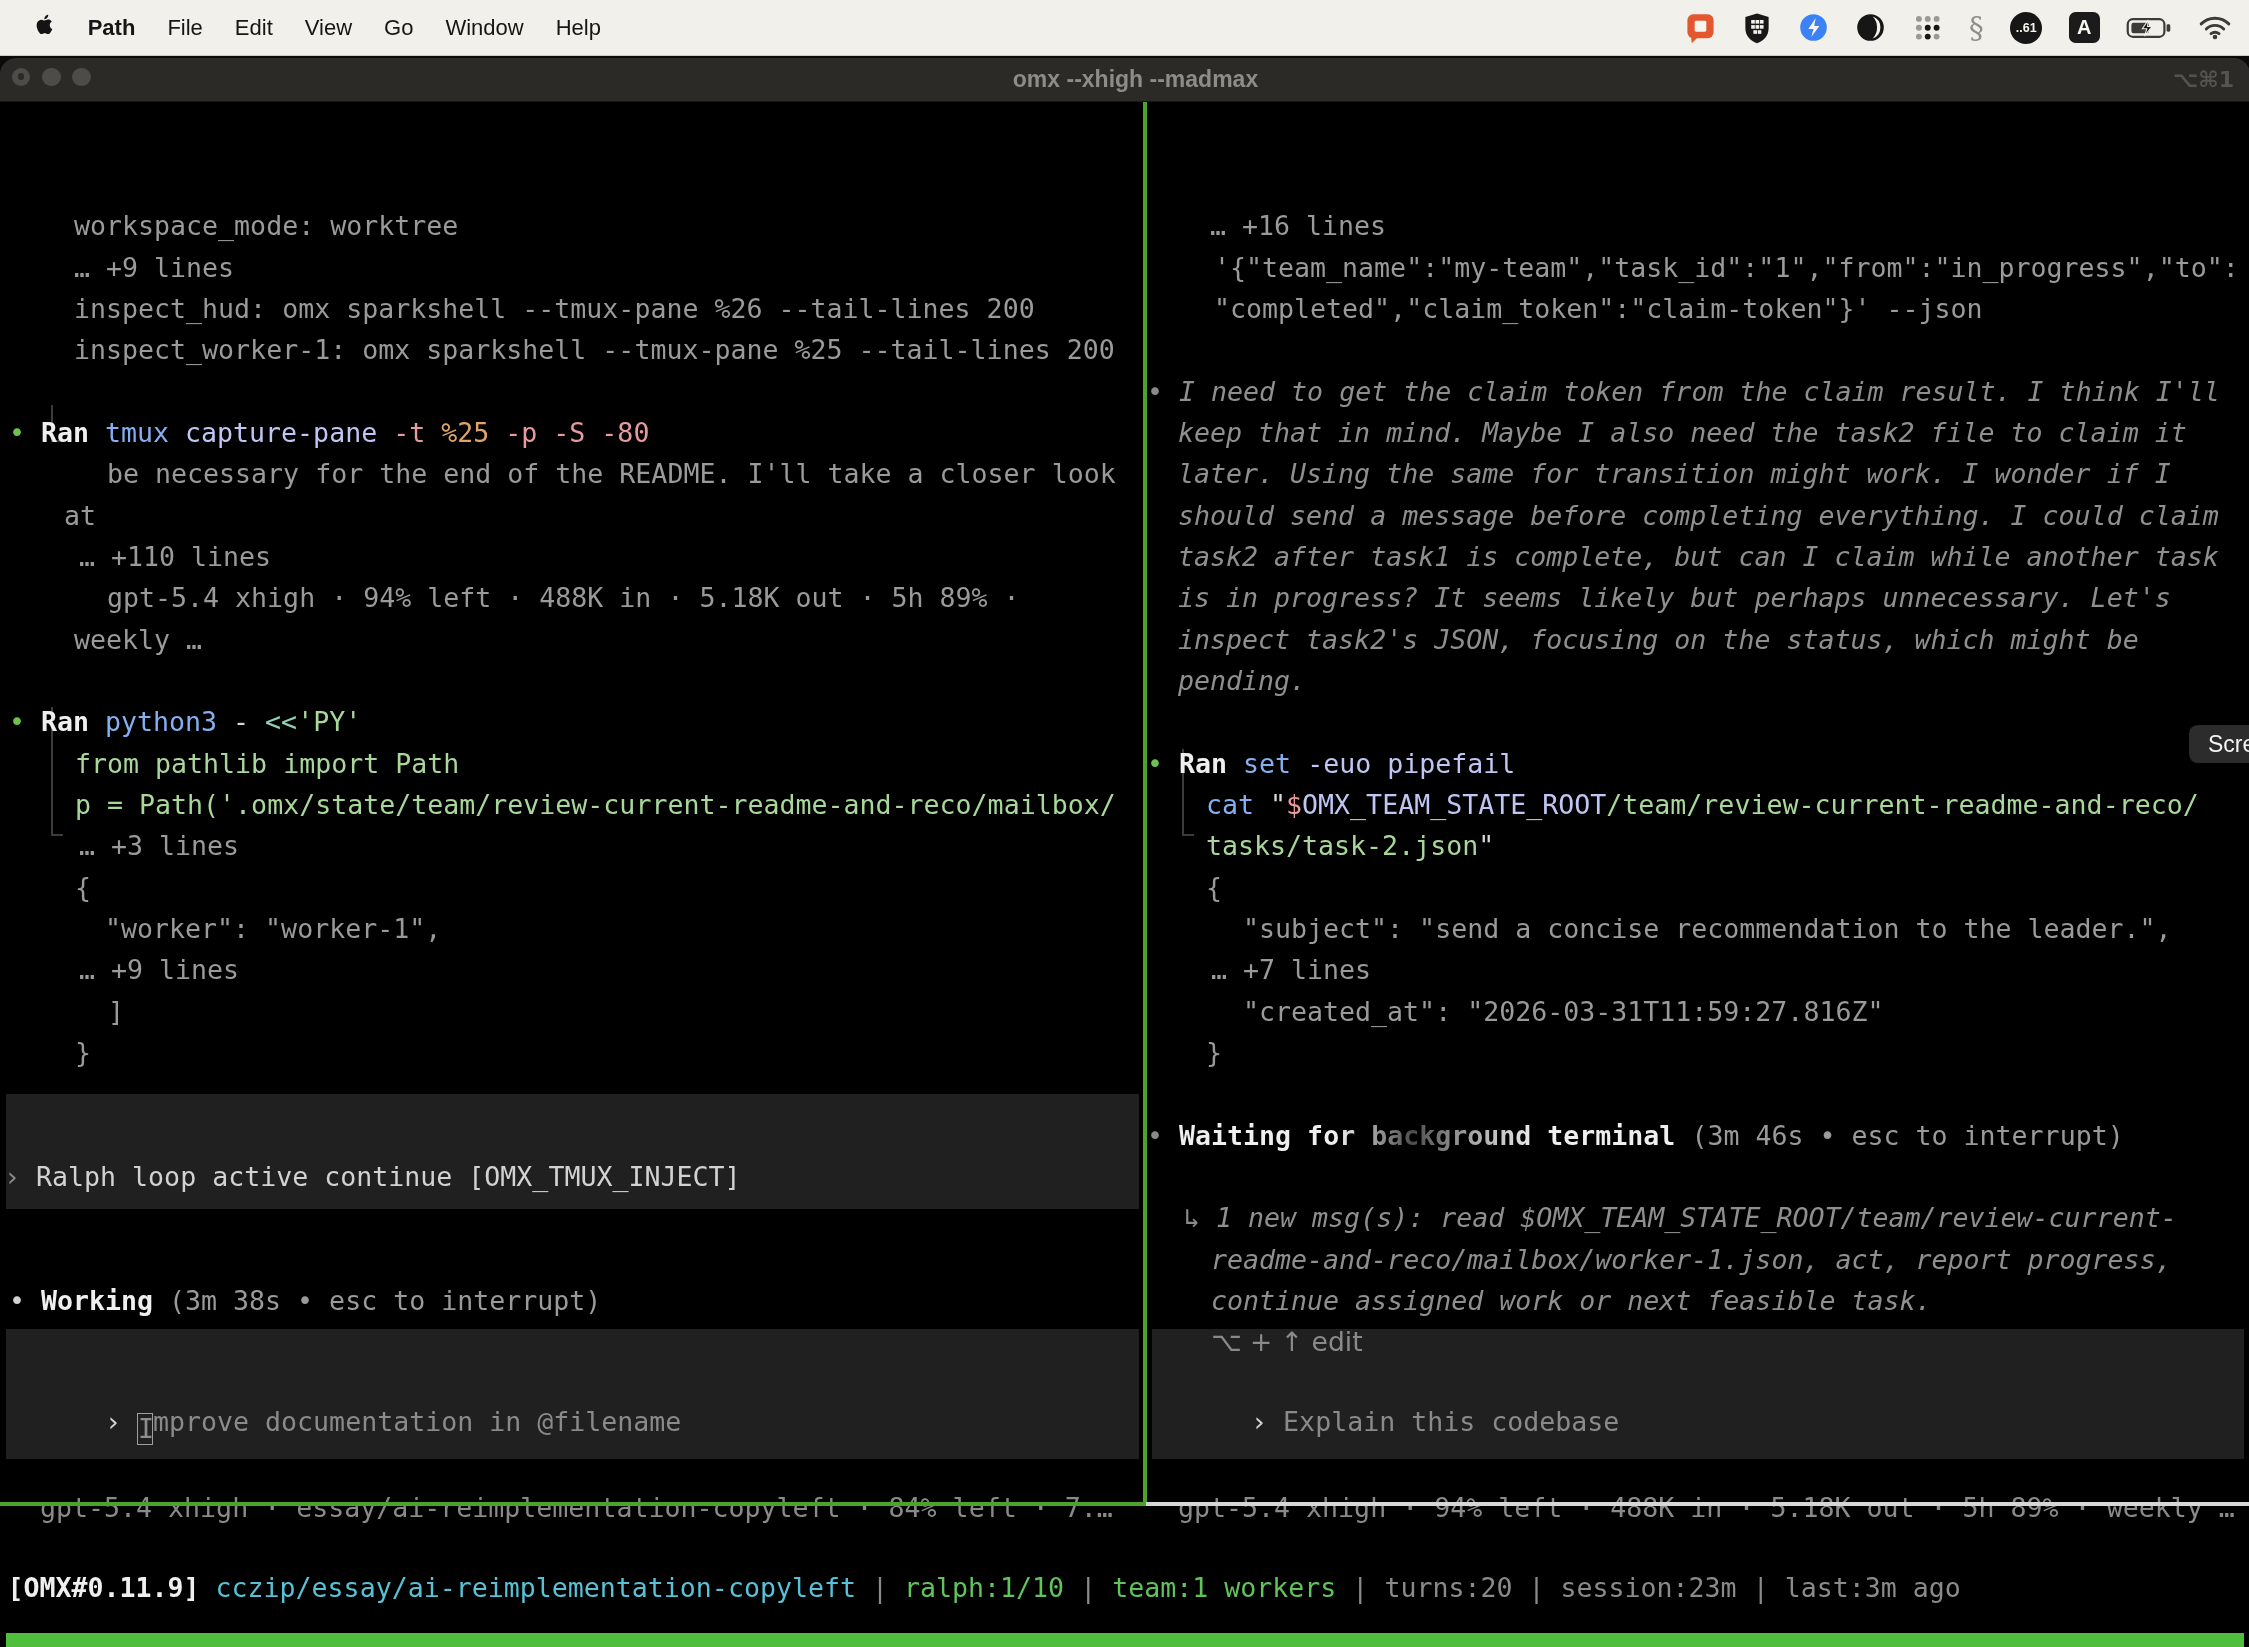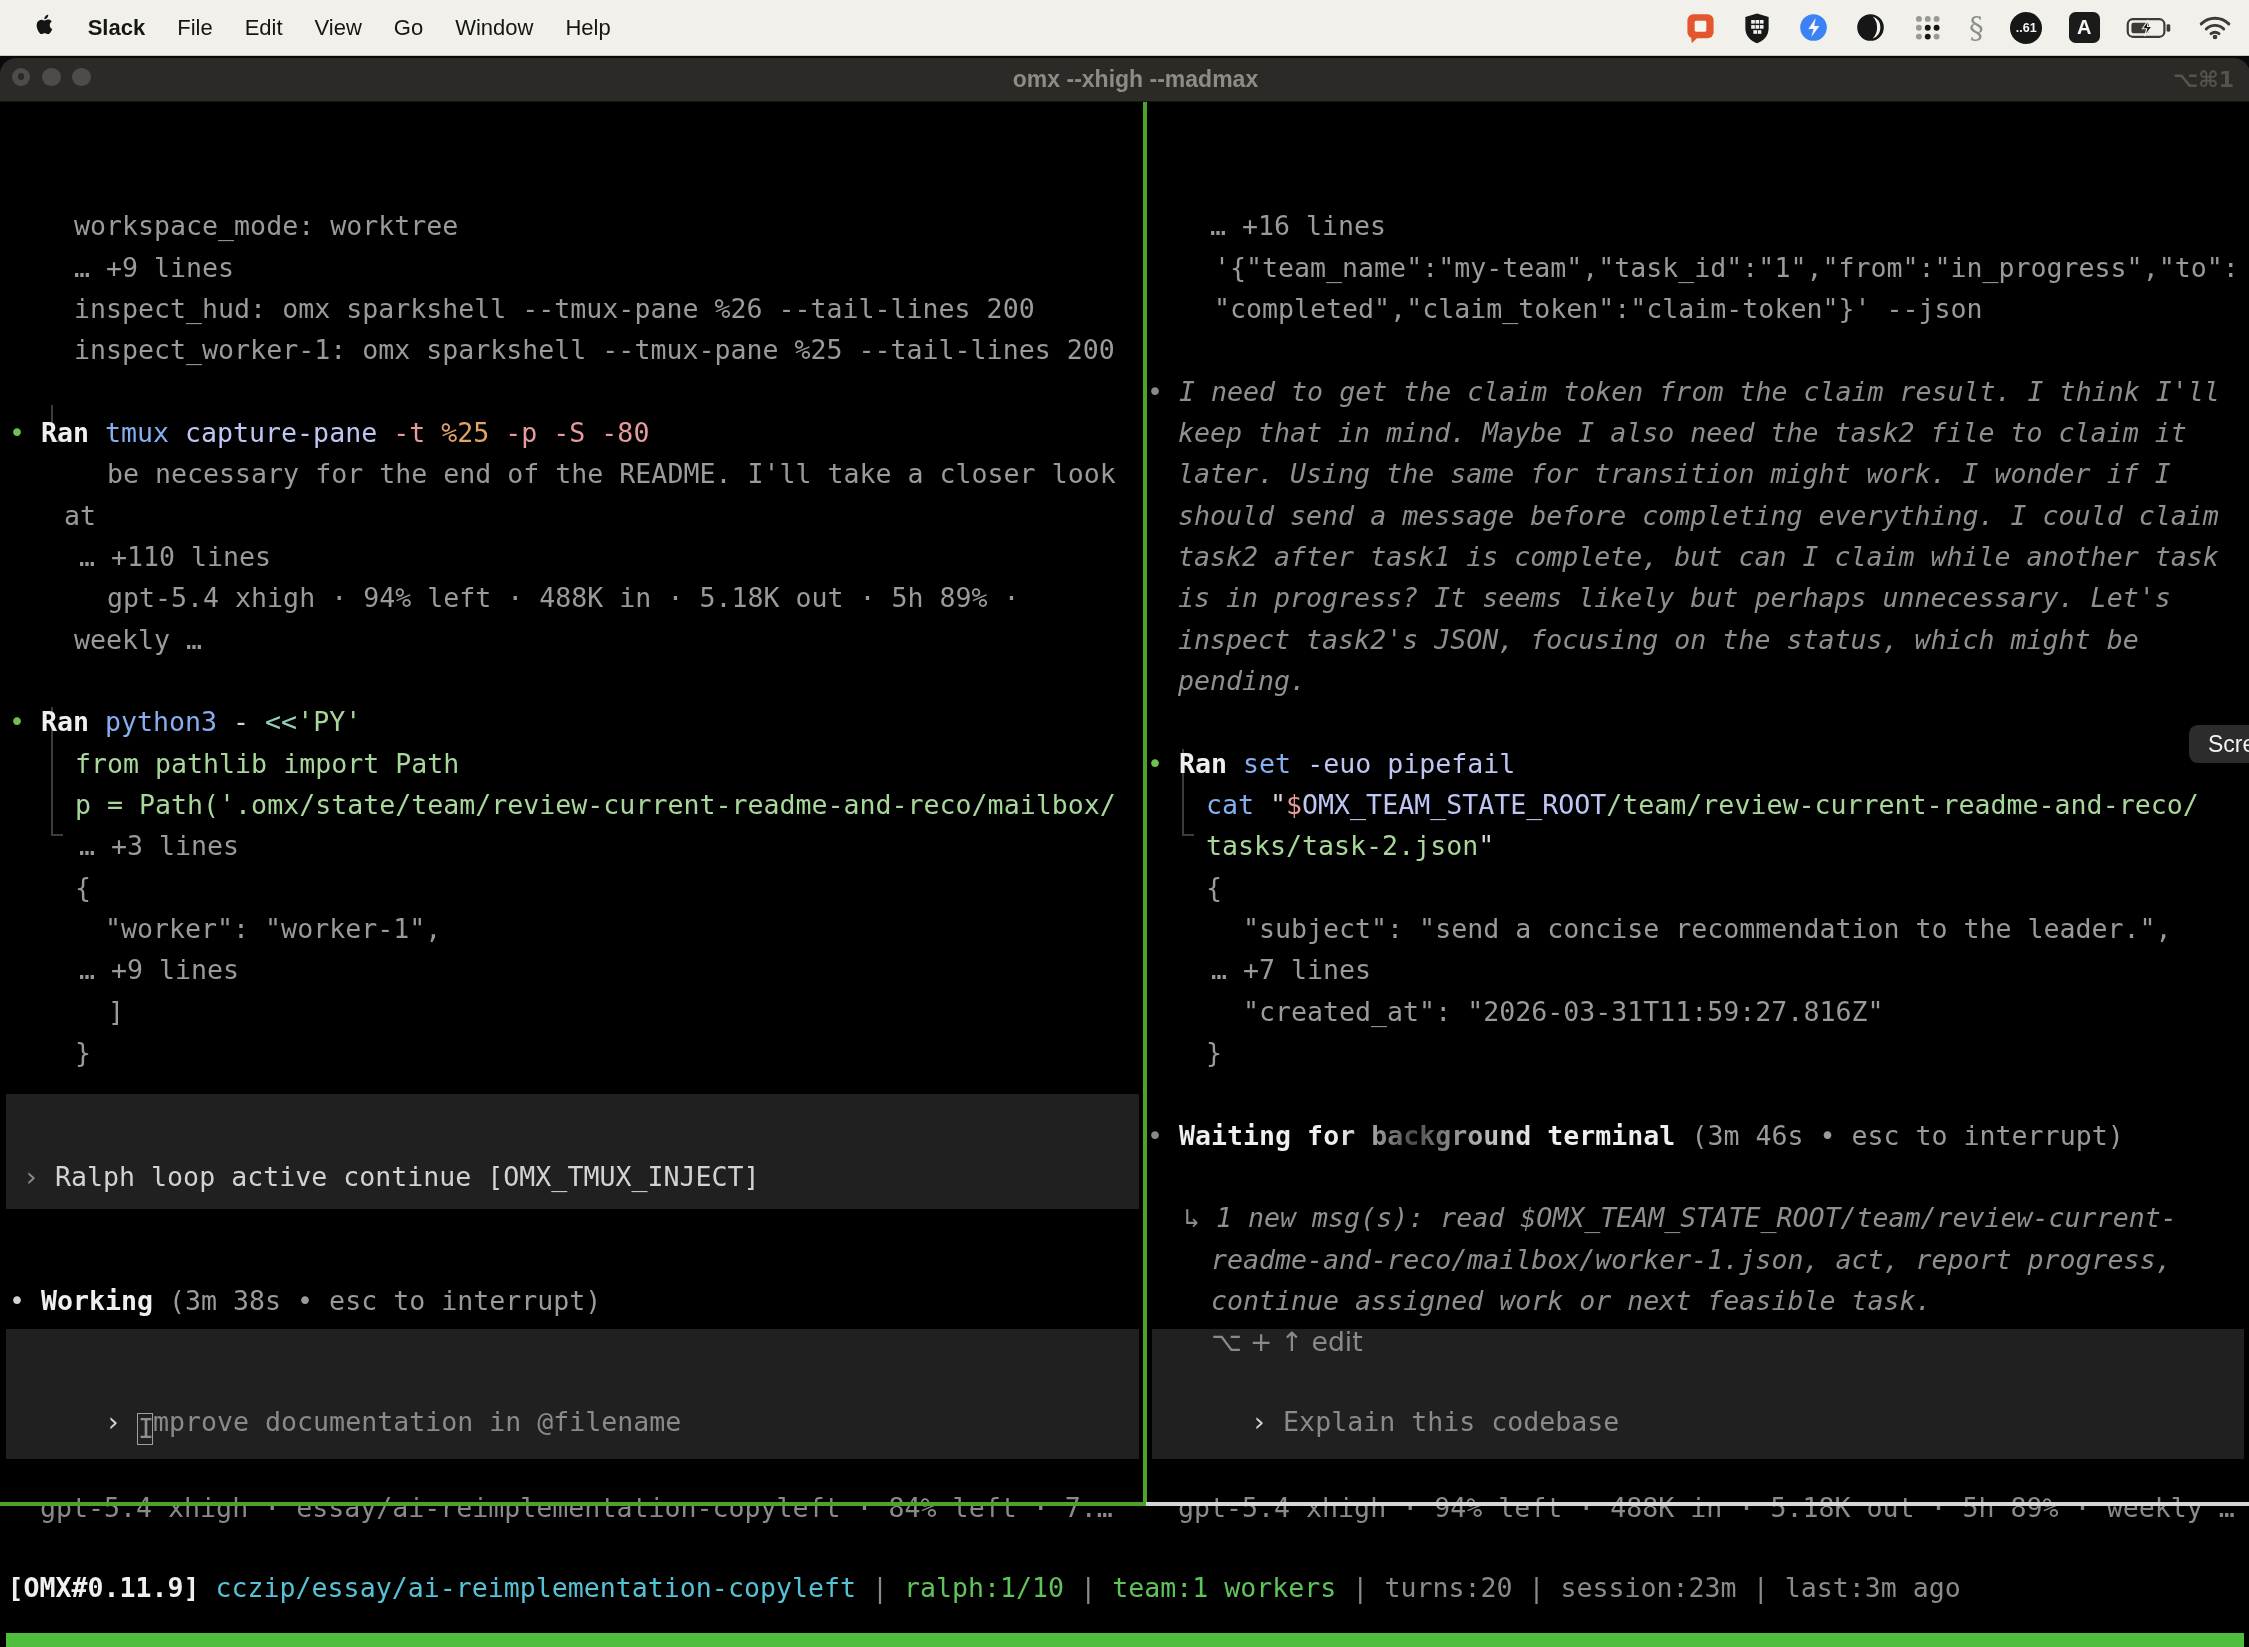--- a/index.html
+++ b/index.html
@@ -53,21 +53,21 @@
 </head>
 <body>
 
 <div class="menubar">
   <div class="apps">
     <span class="ticon">
       <svg width="20.7" height="25" viewBox="0 0 26 30">
           <path d="M18.5 15.8c0-3 2.5-4.5 2.6-4.6-1.4-2.1-3.6-2.4-4.4-2.4-1.9-.2-3.6 1.1-4.6 1.1-1 0-2.4-1.1-4-1-2 0-3.9 1.2-5 3-2.1 3.7-.5 9.1 1.5 12.1 1 1.5 2.2 3.1 3.8 3 1.5-.1 2.1-1 3.9-1s2.3 1 4 1c1.6 0 2.7-1.5 3.7-3 1.2-1.7 1.6-3.4 1.7-3.5-.1 0-3.2-1.2-3.2-4.7zM15.4 6.6c.8-1 1.4-2.4 1.2-3.8-1.2 0-2.7.8-3.5 1.8-.8.9-1.5 2.3-1.3 3.7 1.4.1 2.8-.7 3.6-1.7z" fill="#141414"></path>
         </svg>
     </span>
-    <span class="app-name">Slack</span>
+    <span class="app-name">Path</span>
     <span>File</span>
     <span>Edit</span>
     <span>View</span>
     <span>Go</span>
     <span>Window</span>
     <span>Help</span>
   </div>
   <div class="spacer"></div>
   <div class="tray">
     <span class="ticon">
@@ -186,21 +186,21 @@
         <div class="trow" style="left: 74px; top: 517px;"><span class="s-g">weekly …</span></div>
         <div class="trow" style="left: 8.9px; top: 599px;"><span class="s-bl">• </span><span class="s-w">Ran </span><span class="s-b">python3 </span><span class="s-wb">- </span><span class="s-t">&lt;&lt;</span><span class="s-grn">'PY'</span></div>
         <div class="trow" style="left: 75px; top: 641px;"><span class="s-grn">from pathlib import Path</span></div>
         <div class="trow" style="left: 75px; top: 682px;"><span class="s-grn">p = Path('.omx/state/team/review-current-readme-and-reco/mailbox/</span></div>
         <div class="trow" style="left: 79px; top: 723px;"><span class="s-g">… +3 lines</span></div>
         <div class="trow" style="left: 75px; top: 765px;"><span class="s-g">{</span></div>
         <div class="trow" style="left: 105px; top: 806px;"><span class="s-g">"worker": "worker-1",</span></div>
         <div class="trow" style="left: 79px; top: 847px;"><span class="s-g">… +9 lines</span></div>
         <div class="trow" style="left: 108px; top: 889px;"><span class="s-g">]</span></div>
         <div class="trow" style="left: 75px; top: 930px;"><span class="s-g">}</span></div>
-        <div class="trow" style="left: 23px; top: 1054px; text-align: right;"><span class="s-d">› </span><span class="s-lg">Ralph loop active continue [OMX_TMUX_INJECT]</span></div>
+        <div class="trow" style="left: 4px; top: 1054px; text-align: right;"><span class="s-d">› </span><span class="s-lg">Ralph loop active continue [OMX_TMUX_INJECT]</span></div>
         <div class="trow" style="left: 8.9px; top: 1178px;"><span class="s-lg">• </span><span class="s-w">Working</span><span class="s-g"> (3m 38s • esc to interrupt)</span></div>
         <div class="trow" style="left: 40px; top: 1385px;"><span class="s-d">gpt-5.4 xhigh · essay/ai-reimplementation-copyleft · 84% left · 7.…</span></div>
       </div>
     <div id="right-pane-rows">
         <div class="trow" style="left: 1210px; top: 103px;"><span class="s-g">… +16 lines</span></div>
         <div class="trow" style="left: 1214px; top: 145px;"><span class="s-g">'{"team_name":"my-team","task_id":"1","from":"in_progress","to":</span></div>
         <div class="trow" style="left: 1214px; top: 186px;"><span class="s-g">"completed","claim_token":"claim-token"}' --json</span></div>
         <div class="trow" style="left: 1147px; top: 269px;"><span class="s-d">• </span><span class="s-i">I need to get the claim token from the claim result. I think I'll</span></div>
         <div class="trow" style="left: 1178px; top: 310px;"><span class="s-i">keep that in mind. Maybe I also need the task2 file to claim it</span></div>
         <div class="trow" style="left: 1178px; top: 351px;"><span class="s-i">later. Using the same for transition might work. I wonder if I</span></div>

